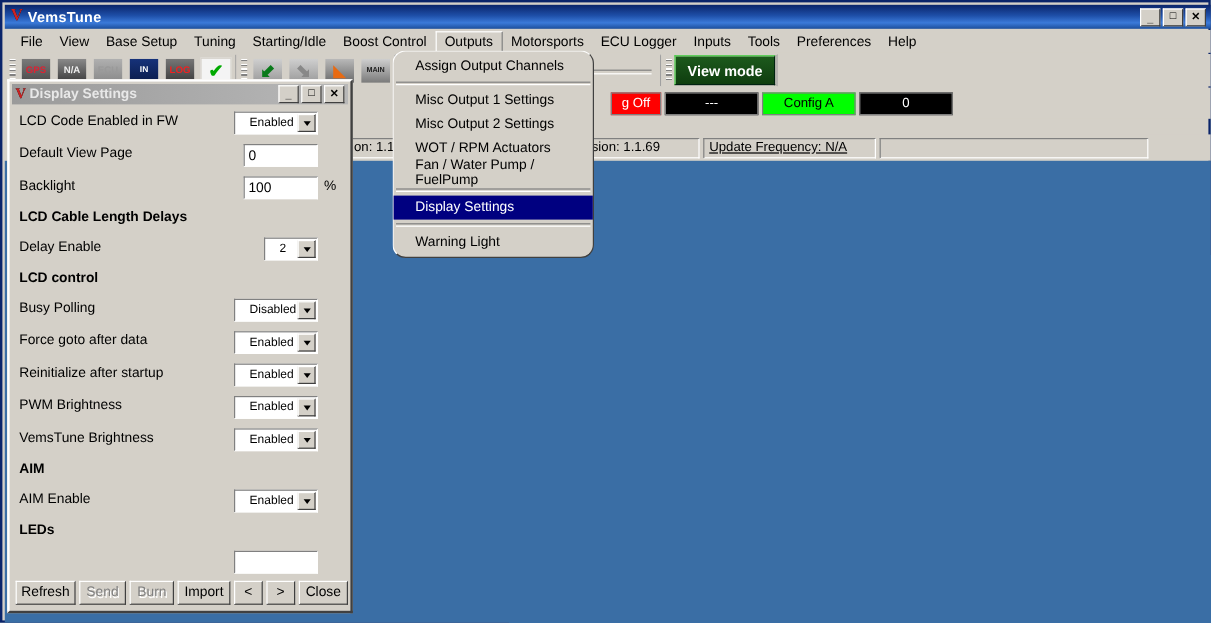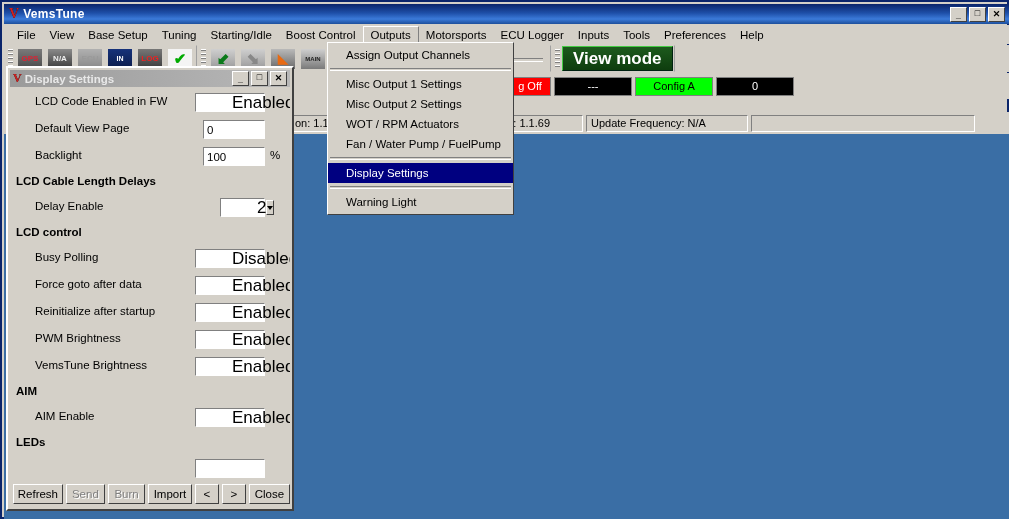--- a/index.html
+++ b/index.html
@@ -62,21 +62,21 @@
   .ti-main{background:linear-gradient(#cfcfcf,#7a7a7a);color:#222;font-size:6px;
      flex-direction:column;line-height:6px;}
   .slider{width:200px;height:20px;position:relative;margin:0 4px;}
   .slider .track{position:absolute;left:14px;right:2px;top:9px;height:2px;
     border-top:1px solid #808080;border-bottom:1px solid #fff;}
   .slider .thumb{position:absolute;left:4px;top:2px;width:11px;height:17px;
     background:#d4d0c8;border-top:1px solid #fff;border-left:1px solid #fff;
     border-right:1px solid #404040;border-bottom:1px solid #404040;
     clip-path:polygon(0 0,100% 0,100% 70%,50% 100%,0 70%);}
   .viewmode{height:23px;padding:0 10px;background:linear-gradient(#1d5a1d,#0e3d0e);
-    color:#fff;font-size:17px;font-weight:bold;display:flex;align-items:center;
+    color:#fff;font-size:12px;font-weight:bold;display:flex;align-items:center;
     border-top:1px solid #4c4;border-left:1px solid #4c4;
     border-right:1px solid #021;border-bottom:1px solid #021;}
 
   
   .indstrip{position:absolute;left:2px;top:71px;width:1005px;height:26px;
     background:#d4d0c8;box-sizing:border-box;}
   .indinner{position:absolute;left:0;top:2px;height:22px;display:flex;align-items:center;}
   .led{height:19px;display:flex;align-items:center;justify-content:center;
     font-size:11px;font-family:"Liberation Sans",sans-serif;margin-right:3px;
     border:1px solid #808080;box-sizing:border-box;}
@@ -88,48 +88,48 @@
   .statusbar{position:absolute;left:2px;top:110px;width:1005px;height:22px;
     background:#d4d0c8;display:flex;align-items:center;box-sizing:border-box;}
   .sfield{height:17px;margin-right:3px;padding:0 4px;font-size:11px;color:#000;
     display:flex;align-items:center;white-space:nowrap;
     border-top:1px solid #808080;border-left:1px solid #808080;
     border-right:1px solid #fff;border-bottom:1px solid #fff;box-sizing:border-box;}
   .clientarea{position:absolute;left:2px;top:132px;width:1005px;height:385px;
     background:#3a6ea5;}
 
   
-  .dropdown{position:absolute;left:327px;top:42px;width:187px;
+  .dropdown{position:absolute;left:327px;top:42px;width:168px;
     background:#d4d0c8;border-top:1px solid #fff;border-left:1px solid #fff;
     border-right:1px solid #404040;border-bottom:1px solid #404040;
-    z-index:100;padding:2px 0;box-sizing:border-box;}
+    z-index:100;padding:2px 0;box-sizing:border-box;border-radius:11px;}
   .dd-item{height:20px;display:flex;align-items:center;padding-left:18px;
     font-size:11.5px;color:#000;}
   .dd-item.sel{background:#000080;color:#fff;}
   .dd-sep{height:1px;margin:3px 2px;border-top:1px solid #808080;border-bottom:1px solid #fff;}
 
   
   .dlg{position:absolute;left:6px;top:66px;width:288px;height:445px;
     background:#d4d0c8;border-top:2px solid #fff;border-left:2px solid #fff;
     border-right:2px solid #404040;border-bottom:2px solid #404040;
     z-index:200;box-sizing:border-box;}
   .dlg-title{position:absolute;left:2px;top:2px;width:280px;height:17px;
     background:linear-gradient(to right,#9a9a9a,#b8b8b8);
     display:flex;align-items:center;box-sizing:border-box;padding:0 1px;}
   .dlg-title .vlogo{font-size:12px;margin:0 3px 0 2px;}
   .dlg-title-text{color:#e8e8e8;font-weight:bold;font-size:11.5px;flex:1;}
   .dlg-body{position:absolute;left:2px;top:21px;width:280px;height:398px;overflow:hidden;}
   .row{position:relative;height:27px;}
-  .lbl{position:absolute;left:6px;top:6px;font-size:11.5px;color:#000;white-space:nowrap;margin-left:19px;}
+  .lbl{position:absolute;left:6px;top:6px;font-size:11.5px;color:#000;white-space:nowrap;}
   .hdr{position:absolute;left:6px;top:5px;font-size:11.5px;font-weight:bold;color:#000;}
   .combo{position:absolute;height:19px;background:#fff;
     border-top:1px solid #808080;border-left:1px solid #808080;
     border-right:1px solid #fff;border-bottom:1px solid #fff;
     box-sizing:border-box;display:flex;align-items:center;}
-  .combo .val{flex:1;padding-left:12px;font-size:17px;color:#000;white-space:nowrap;margin-left:24px;}
+  .combo .val{flex:1;padding-left:12px;font-size:10px;color:#000;white-space:nowrap;}
   .combo .arrow{width:15px;height:15px;margin-right:1px;background:#d4d0c8;
     border-top:1px solid #fff;border-left:1px solid #fff;
     border-right:1px solid #404040;border-bottom:1px solid #404040;
     display:flex;align-items:center;justify-content:center;box-sizing:border-box;}
   .combo .arrow i{display:block;width:0;height:0;border-left:3px solid transparent;
     border-right:3px solid transparent;border-top:4px solid #000;}
   .txtbox{position:absolute;height:19px;background:#fff;
     border-top:1px solid #808080;border-left:1px solid #808080;
     border-right:1px solid #fff;border-bottom:1px solid #fff;
     box-sizing:border-box;display:flex;align-items:center;padding-left:3px;
@@ -220,21 +220,21 @@
         <span class="led black" style="width:78px;">---</span>
         <span class="led green" style="width:78px;">Config A</span>
         <span class="led black" style="width:78px;">0</span>
       </div>
     </div>
 
     <div class="statusbar">
       <span class="sfield" style="margin-left:286px;width:52px;">on: 1.1.</span>
       <span class="sfield" style="width:90px;">03.23-18.34.</span>
       <span class="sfield" style="width:145px;">Config version: 1.1.69</span>
-      <span class="sfield" style="width:162px;">Update Frequency: N/A</span>
+      <span class="sfield" style="width:144px;text-decoration:underline;">Update Frequency: N/A</span>
       <span class="sfield" style="width:224px;"></span>
     </div>
 
     <div class="clientarea"></div>
   </div>
 
   <div class="dropdown">
     <div class="dd-item">Assign Output Channels</div>
     <div class="dd-sep"></div>
     <div class="dd-item">Misc Output 1 Settings</div>

